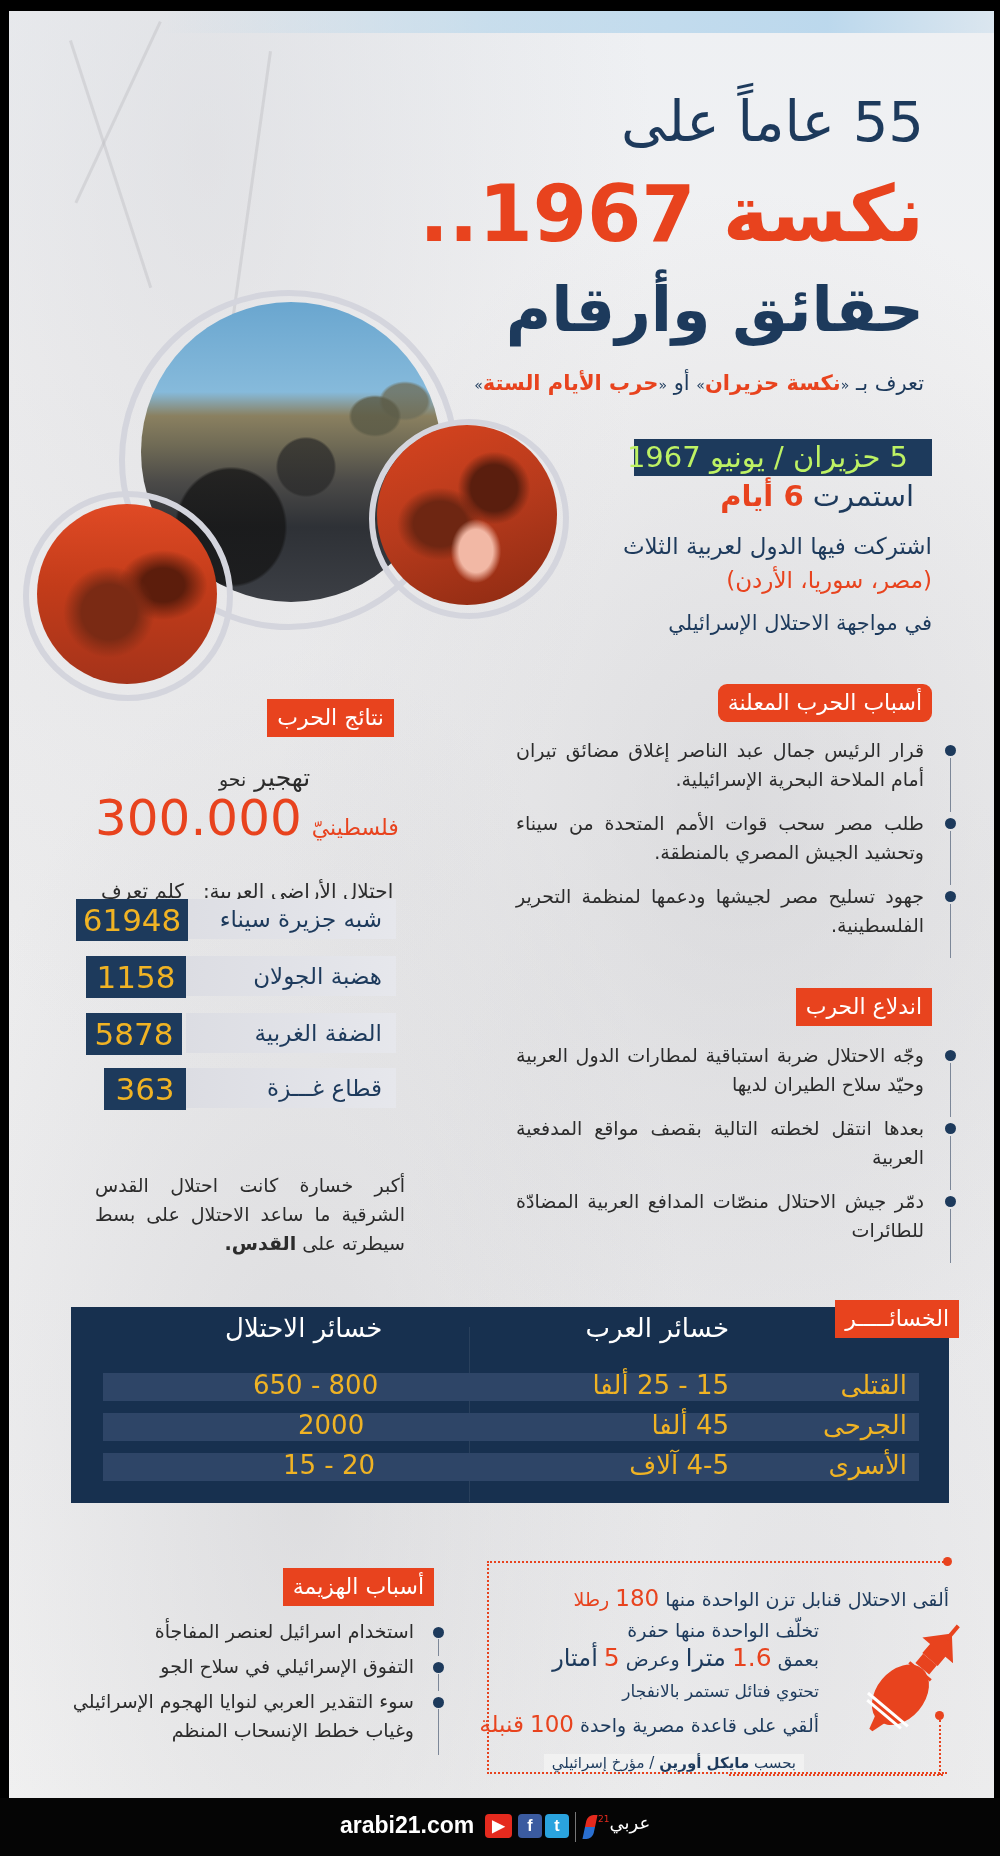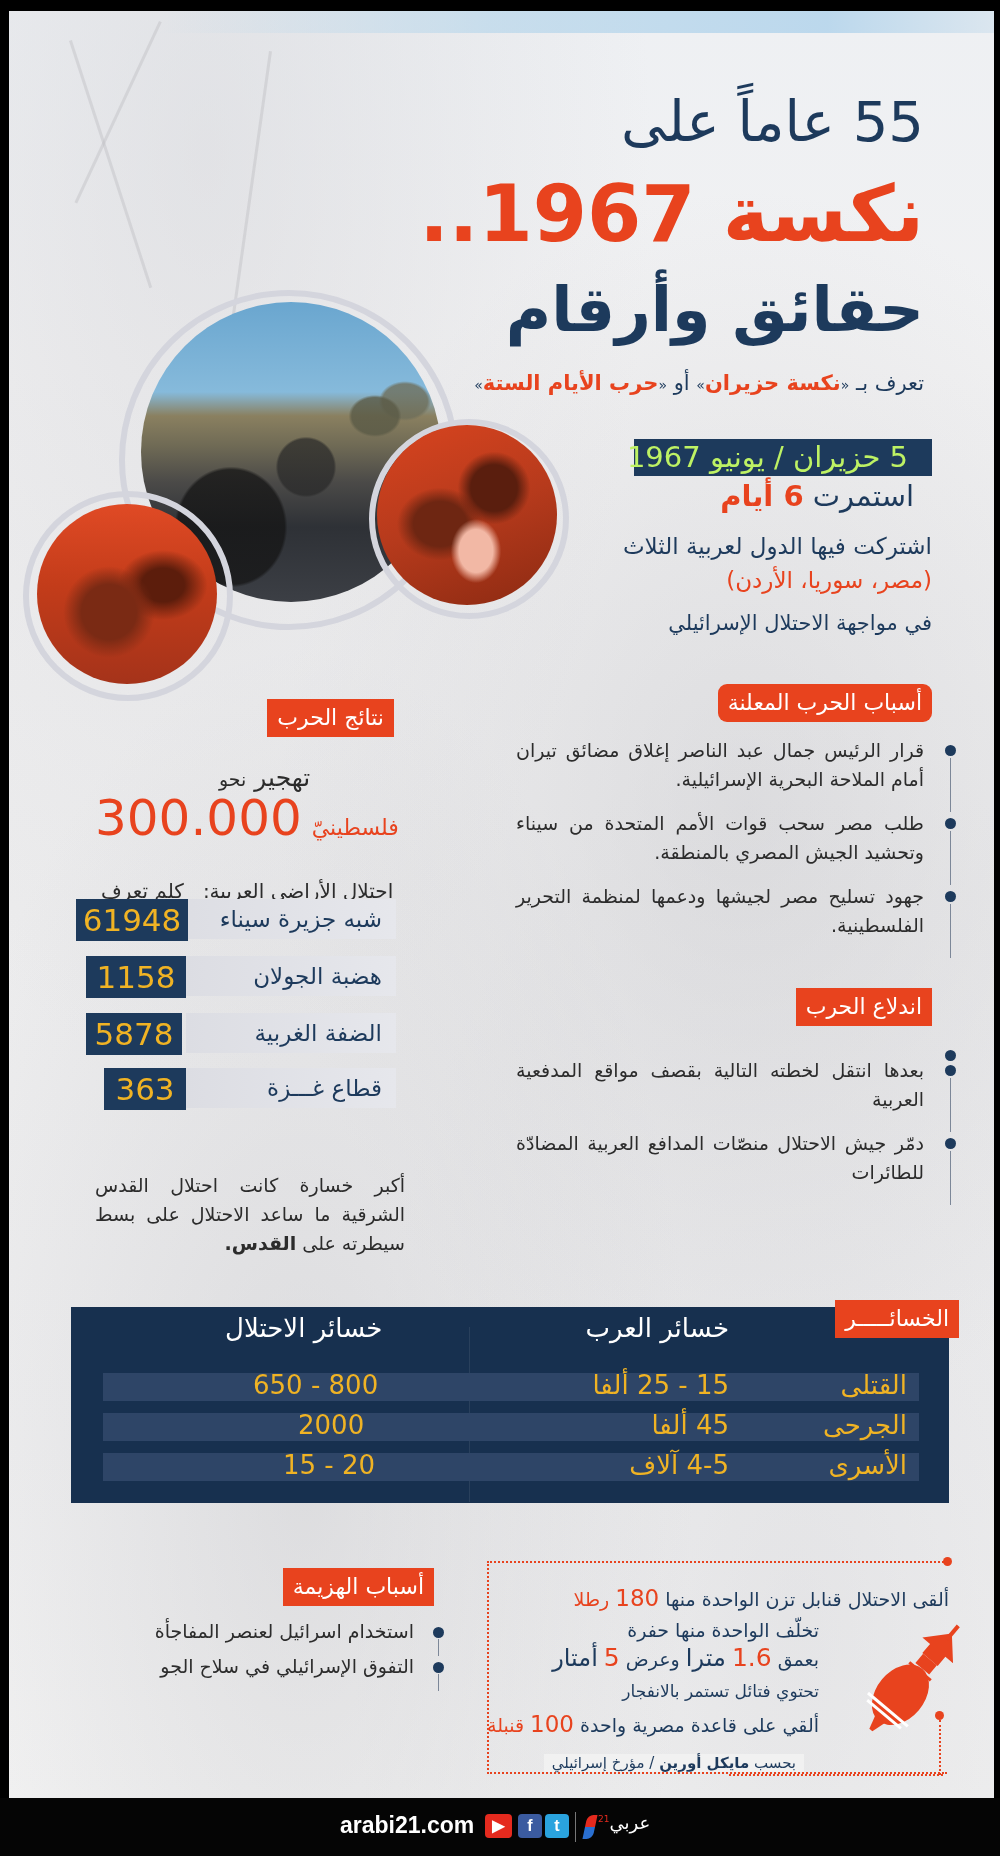--- a/index.html
+++ b/index.html
@@ -166,21 +166,21 @@
 
   <div class="tag" style="right:62px;top:673px;border-radius:9px;">أسباب الحرب المعلنة</div>
   <div class="bullets" style="top:725px;">
     <div class="bullet"><span class="dot"></span><span class="vline"></span><span>قرار الرئيس جمال عبد الناصر إغلاق مضائق تيران أمام الملاحة البحرية الإسرائيلية.</span></div>
     <div class="bullet"><span class="dot"></span><span class="vline"></span><span>طلب مصر سحب قوات الأمم المتحدة من سيناء وتحشيد الجيش المصري بالمنطقة.</span></div>
     <div class="bullet"><span class="dot"></span><span class="vline"></span><span>جهود تسليح مصر لجيشها ودعمها لمنظمة التحرير الفلسطينية.</span></div>
   </div>
 
   <div class="tag" style="right:62px;top:977px;">اندلاع الحرب</div>
   <div class="bullets" style="top:1030px;">
-    <div class="bullet"><span class="dot"></span><span class="vline"></span></div>
+    <div class="bullet"><span class="dot"></span><span class="vline"></span><span>وجّه الاحتلال ضربة استباقية لمطارات الدول العربية وحيّد سلاح الطيران لديها</span></div>
     <div class="bullet"><span class="dot"></span><span class="vline"></span><span>بعدها انتقل لخطته التالية بقصف مواقع المدفعية العربية</span></div>
     <div class="bullet"><span class="dot"></span><span class="vline"></span><span>دمّر جيش الاحتلال منصّات المدافع العربية المضادّة للطائرات</span></div>
   </div>
 
   <div class="tag" style="right:600px;top:688px;">نتائج الحرب</div>
   <div class="abs displace">
     <span>تهجير</span>
     <span class="small">نحو</span>
   </div>
   <div class="abs displaced-num">
@@ -231,38 +231,39 @@
   <div class="loss-row" style="top:1442px;">
     <span class="lbl">الأسرى</span>
     <span class="arab">4-5 آلاف</span>
     <span class="occ" style="left:180px;">20 - 15</span>
   </div>
 
   <div class="tag defeat-tag">أسباب الهزيمة</div>
   <div class="defeat">
     <div class="item"><span class="dot"></span><span class="vline"></span><span>استخدام اسرائيل لعنصر المفاجأة</span></div>
     <div class="item"><span class="dot"></span><span class="vline"></span><span>التفوق الإسرائيلي في سلاح الجو</span></div>
+    <div class="item"><span class="dot"></span><span class="vline"></span><span>سوء التقدير العربي لنوايا الهجوم الإسرائيلي وغياب خطط الإنسحاب المنظم</span></div>
   </div>
 
   <div class="abs bomb-box"></div>
   <div class="bomb-dot" style="left:934px;top:1546px;"></div>
   <div class="bomb-dot" style="left:926px;top:1700px;"></div>
   <div class="bomb-vert" style="left:930px;top:1709px;height:55px;"></div>
   <div class="abs" style="left:720px;top:1763px;width:214px;border-top:2px dotted #e8431e;"></div>
 
   <div class="bomb-line" style="right:45px;top:1574px;font-size:19px;">
     <span>ألقى الاحتلال قنابل تزن الواحدة منها</span>&nbsp;<span class="o" style="font-size:23px;">180</span>&nbsp;<span class="o">رطلا</span>
   </div>
   <div class="bomb-line" style="right:175px;top:1608px;font-size:19px;">تخلّف الواحدة منها حفرة</div>
   <div class="bomb-line" style="right:175px;top:1632px;font-size:19px;">
     <span>بعمق</span>&nbsp;<span class="o" style="font-size:25px;">1.6</span>&nbsp;<span style="font-size:24px;">مترا</span>&nbsp;<span>وعرض</span>&nbsp;<span class="o" style="font-size:25px;">5</span>&nbsp;<span style="font-size:24px;">أمتار</span>
   </div>
   <div class="bomb-line" style="right:175px;top:1670px;font-size:17px;">تحتوي فتائل تستمر بالانفجار</div>
   <div class="bomb-line" style="right:175px;top:1700px;font-size:19px;">
-    <span>ألقي على قاعدة مصرية واحدة</span>&nbsp;<span class="o" style="font-size:23px;">100</span>&nbsp;<span class="o" style="font-size:19px;">قنبلة</span>
+    <span>ألقي على قاعدة مصرية واحدة</span>&nbsp;<span class="o" style="font-size:23px;">100</span>&nbsp;<span class="o" style="font-size:23px;">قنبلة</span>
   </div>
   <div class="bomb-source">
     <span>بحسب</span> <b>مايكل أورين</b> <span>/ مؤرخ إسرائيلي</span>
   </div>
 
   <svg class="abs" style="left:838px;top:1600px;" width="130" height="140" viewBox="0 0 130 140">
     <g transform="translate(65,70) rotate(40)">
       <path d="M0,-62 L-20,-40 L-10,-40 L-10,-28 L10,-28 L10,-40 L20,-40 Z" fill="#e8431e"></path>
       <rect x="-2" y="-72" width="4" height="18" fill="#e8431e"></rect>
       <rect x="-9" y="-28" width="18" height="12" fill="#e8431e"></rect>

